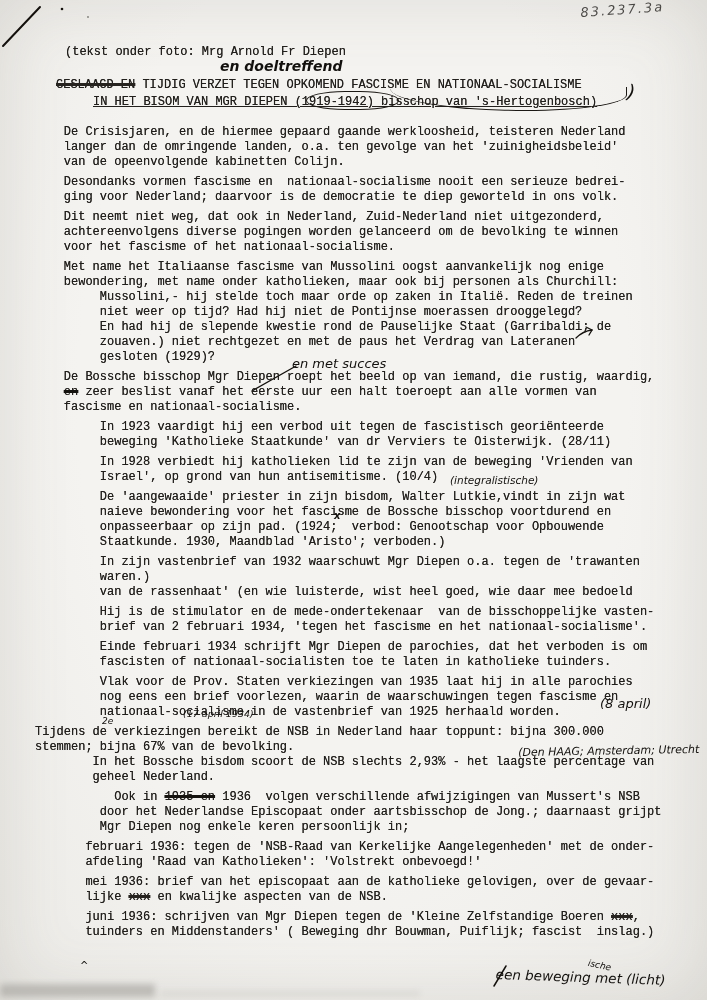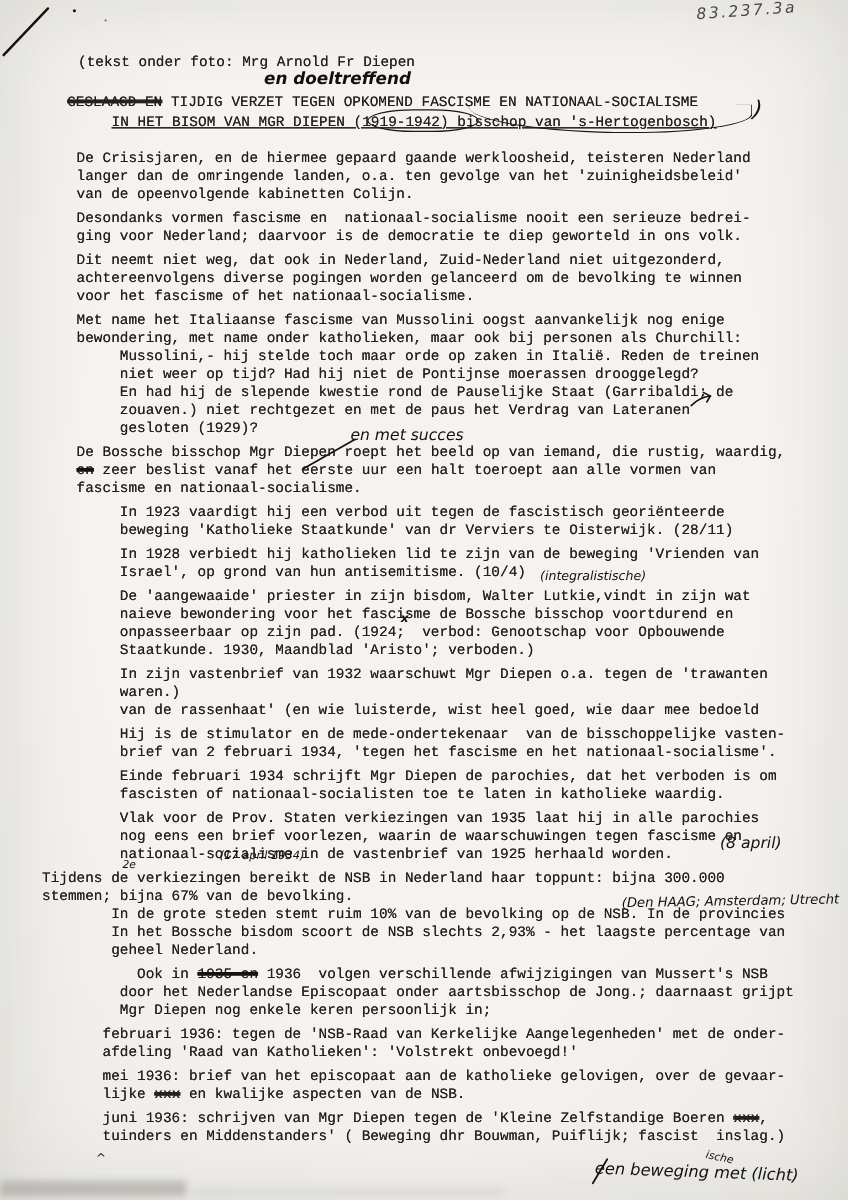--- a/index.html
+++ b/index.html
@@ -126,31 +126,30 @@
         <div class="line"><span class="typed">         In zijn vastenbrief van 1932 waarschuwt Mgr Diepen o.a. tegen de 'trawanten</span></div>
         <div class="line"><span class="typed">         waren.)</span></div>
         <div class="line"><span class="typed">         van de rassenhaat' (en wie luisterde, wist heel goed, wie daar mee bedoeld</span></div>
       </div>
       <div class="para">
         <div class="line"><span class="typed">         Hij is de stimulator en de mede-ondertekenaar  van de bisschoppelijke vasten-</span></div>
         <div class="line"><span class="typed">         brief van 2 februari 1934, 'tegen het fascisme en het nationaal-socialisme'.</span></div>
       </div>
       <div class="para">
         <div class="line"><span class="typed">         Einde februari 1934 schrijft Mgr Diepen de parochies, dat het verboden is om</span></div>
-        <div class="line"><span class="typed">         fascisten of nationaal-socialisten toe te laten in katholieke waardig.</span></div>
+        <div class="line"><span class="typed">         fascisten of nationaal-socialisten toe te laten in katholieke tuinders.</span></div>
       </div>
       <div class="para">
         <div class="line"><span class="typed">         Vlak voor de Prov. Staten verkiezingen van 1935 laat hij in alle parochies</span></div>
         <div class="line"><span class="typed">         nog eens een brief voorlezen, waarin de waarschuwingen tegen fascisme en</span></div>
         <div class="line"><span class="typed">         nationaal-socialisme in de vastenbrief van 1925 herhaald worden.</span></div>
       </div>
       <div class="para">
         <div class="line"><span class="typed">Tijdens de verkiezingen bereikt de NSB in Nederland haar toppunt: bijna 300.000</span></div>
         <div class="line"><span class="typed">stemmen; bijna 67% van de bevolking.</span></div>
-        <div class="line"><span class="typed">        In de grote steden stemt ruim 10% van de bevolking op de NSB. In de provincies</span></div>
         <div class="line"><span class="typed">        In het Bossche bisdom scoort de NSB slechts 2,93% - het laagste percentage van</span></div>
         <div class="line"><span class="typed">        geheel Nederland.</span></div>
       </div>
       <div class="para">
         <div class="line"><span class="typed">           Ook in </span><span class="pen-struck typed">1935 en</span><span class="typed"> 1936  volgen verschillende afwijzigingen van Mussert's NSB</span></div>
         <div class="line"><span class="typed">         door het Nederlandse Episcopaat onder aartsbisschop de Jong.; daarnaast grijpt</span></div>
         <div class="line"><span class="typed">         Mgr Diepen nog enkele keren persoonlijk in;</span></div>
       </div>
       <div class="para">
         <div class="line"><span class="typed">       februari 1936: tegen de 'NSB-Raad van Kerkelijke Aangelegenheden' met de onder-</span></div>

